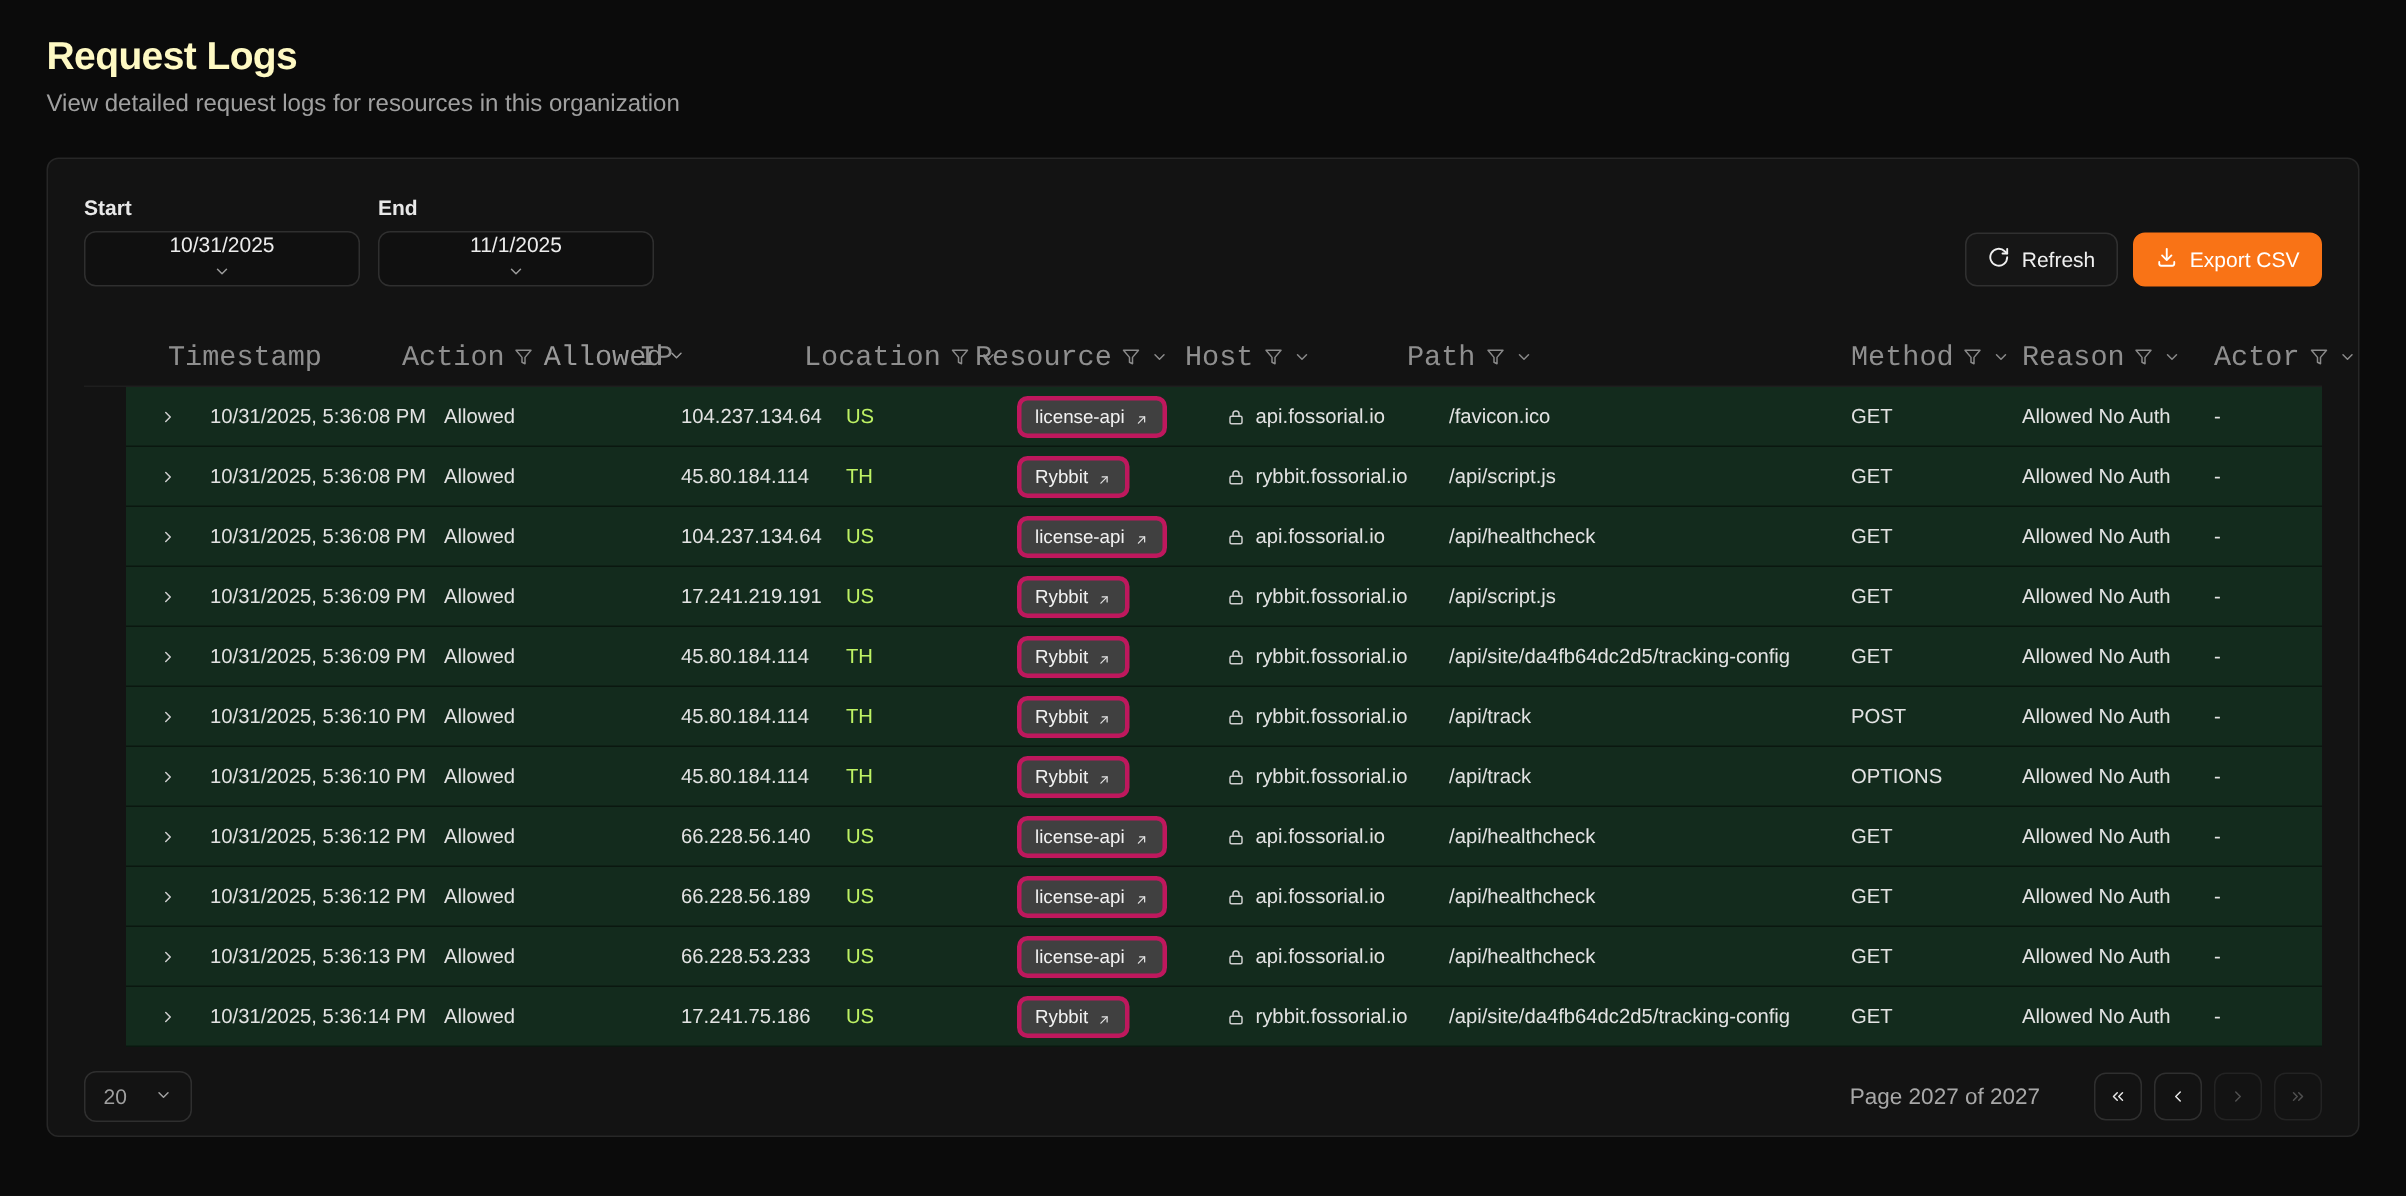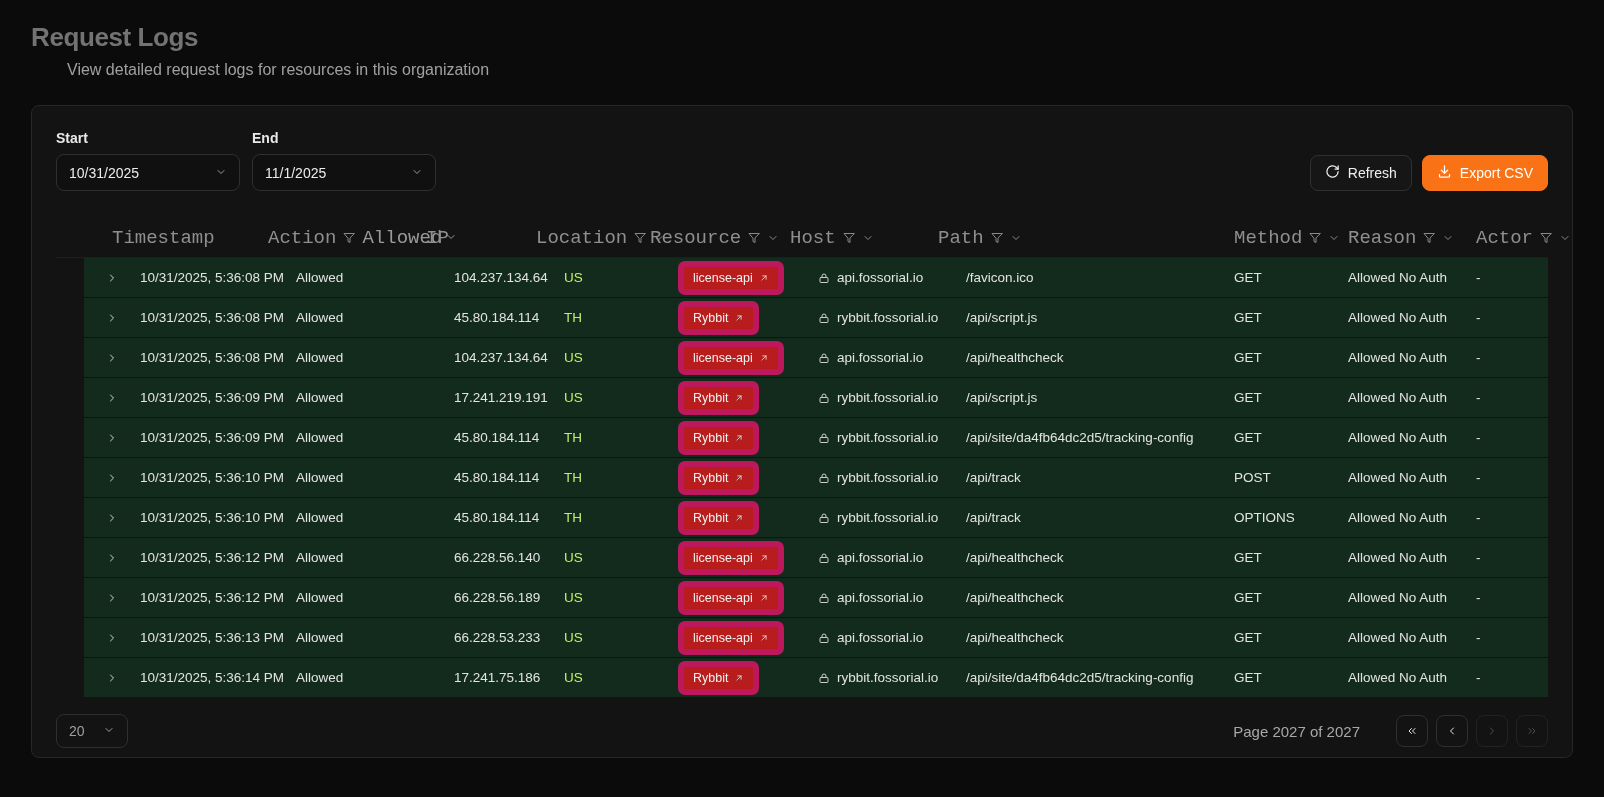--- a/index.html
+++ b/index.html
@@ -11,22 +11,22 @@
     font-size: 14px;
   }
   :root {
     --accent: #f97316;
     --row-bg: #132b1d;
     --card-bg: #131313;
     --border: #272727;
     --muted: #8f8f8f;
   }
   .page { padding: 16px 31px; }
-  .page-title { font-size: 26px; font-weight: 700; letter-spacing: -0.4px; color: #737373; margin: 6px 0 8px; }
-  .page-subtitle { font-size: 16px; color: #a0a0a0; margin-bottom: 26px; margin-left: 36px; }
+  .page-title { font-size: 26px; font-weight: 700; letter-spacing: -0.4px; color: #fef9c3; margin: 6px 0 8px; }
+  .page-subtitle { font-size: 16px; color: #a0a0a0; margin-bottom: 26px; }
 
   .card {
     background: var(--card-bg);
     border: 1px solid var(--border);
     border-radius: 8px;
     padding: 24px;
     height: 653px;
   }
 
   
@@ -36,20 +36,21 @@
   .field-label { font-size: 14px; font-weight: 600; color: #e8e8e8; }
   .select {
     width: 184px; height: 37px;
     display: flex; align-items: center; justify-content: space-between;
     padding: 0 12px;
     background: #101010;
     border: 1px solid #2f2f2f;
     border-radius: 8px;
     color: #ececec;
     cursor: pointer;
+    flex-direction: column;
   }
   .select .chev { color: #9a9a9a; }
   .btn-group { display: flex; gap: 10px; }
   .btn {
     height: 36px; display: inline-flex; align-items: center; gap: 8px;
     padding: 0 14px; border-radius: 8px; font-size: 14px; font-weight: 500;
     cursor: pointer; border: 1px solid transparent; justify-content: center;
   }
   .btn-secondary { background: #161616; border-color: #303030; color: #f0f0f0; }
   .btn-primary { background: var(--accent); color: #ffffff; border-color: var(--accent); }
@@ -75,22 +76,22 @@
     border-bottom: 1px solid rgba(0,0,0,0.45);
     font-size: 13.5px;
     cursor: pointer;
     margin-left: 28px;
   }
   .td { padding: 0 8px; display: flex; align-items: center; gap: 7px; white-space: nowrap; overflow: hidden; color: #e3e3e3; }
   .td-exp { justify-content: flex-start; padding-left: 22px; }
   .exp-icon { color: #cfcfcf; display: inline-flex; }
   .td-dim { color: #bef264; }
   .badge {
-    display: inline-flex; align-items: center; gap: 6px;
-    background: #b91c1c; border: 6px solid #be185d; border-radius: 7px;
+    display: inline-flex; align-items: flex-end; gap: 6px;
+    background: #404040; border: 3px solid #be185d; border-radius: 7px;
     padding: 4px 9px; font-size: 12.5px; color: #f2f2f2; cursor: pointer;
   }
   .badge svg { width: 10px; height: 10px; stroke: #e0e0e0; fill: none; stroke-width: 2; stroke-linecap: round; stroke-linejoin: round; }
   .lock { color: #cfcfcf; display: inline-flex; flex: none; }
 
   
   .pager { display: flex; align-items: center; justify-content: space-between; margin-top: 16px; }
   .page-size {
     width: 72px; height: 34px; display: inline-flex; align-items: center; justify-content: space-between;
     padding: 0 12px; border: 1px solid #2f2f2f; border-radius: 8px; background: transparent;

